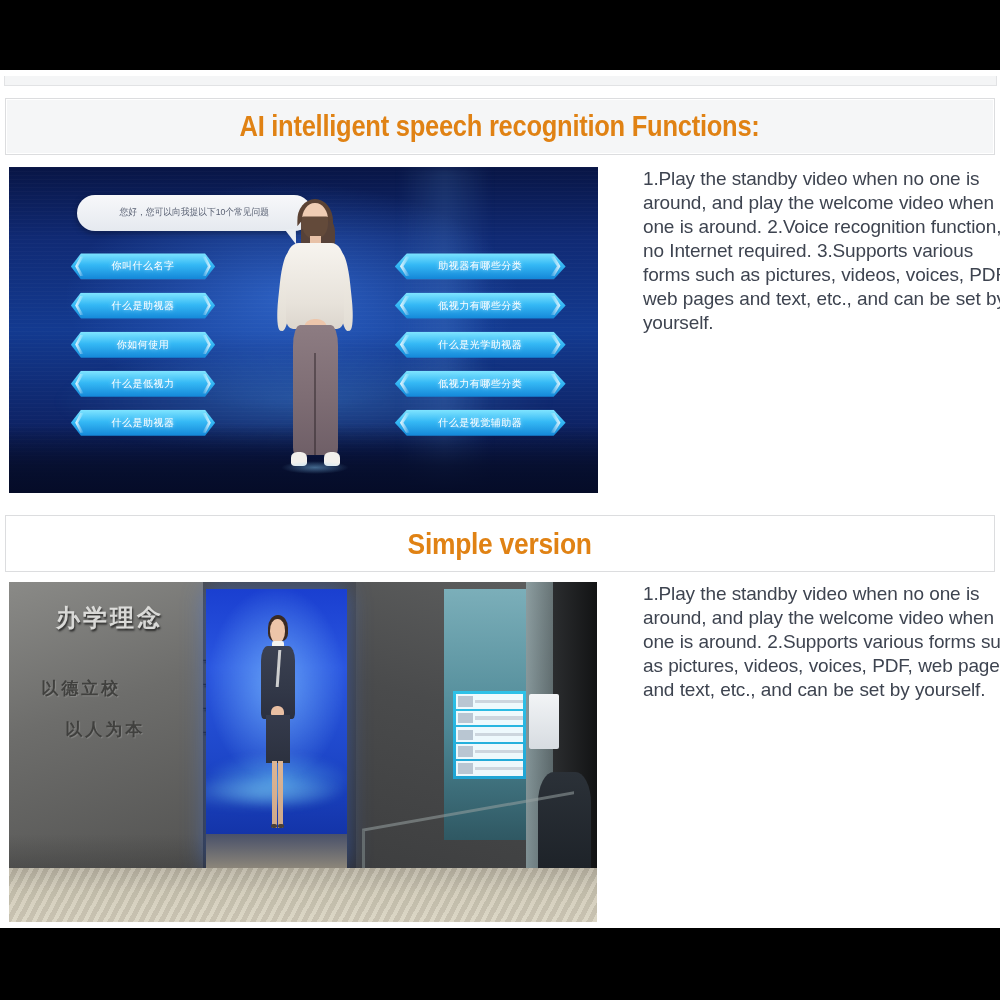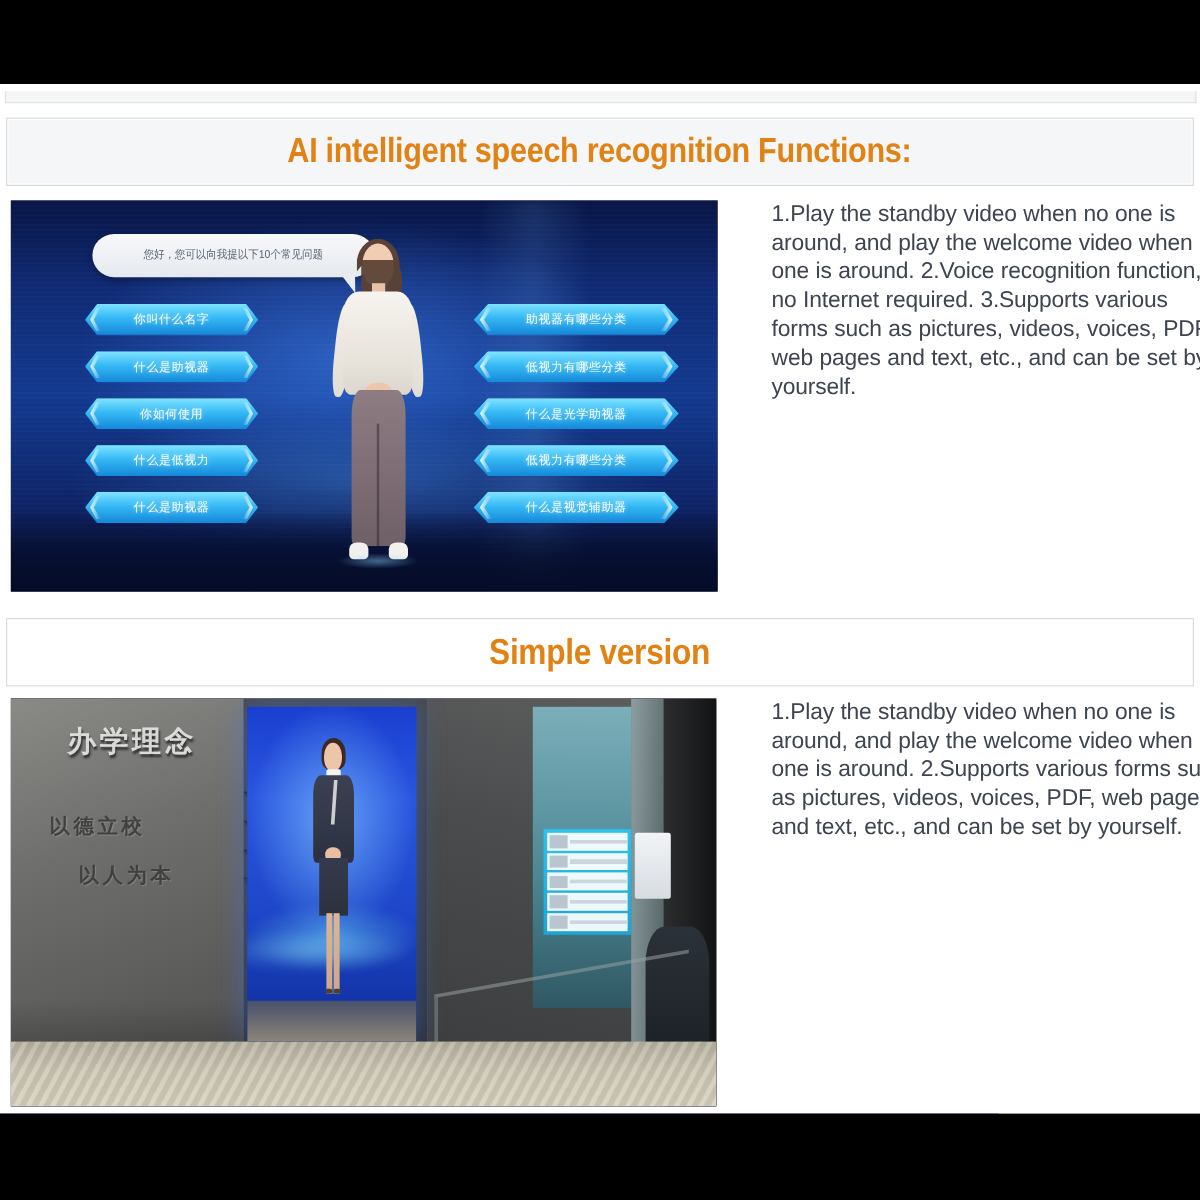--- a/index.html
+++ b/index.html
@@ -10,21 +10,21 @@
     height: 1000px;
     background: #ffffff;
     font-family: "Liberation Sans", sans-serif;
     overflow: hidden;
   }
 
   #page {
     position: relative;
     width: 832px;
     height: 1000px;
-    background: #6d28d9;
+    background: #a3a3a3;
     text-decoration: underline;
   }
 
   
   .letterbox {
     position: absolute;
     left: 0;
     width: 1000px;
     background: #000000;
     z-index: 40;

